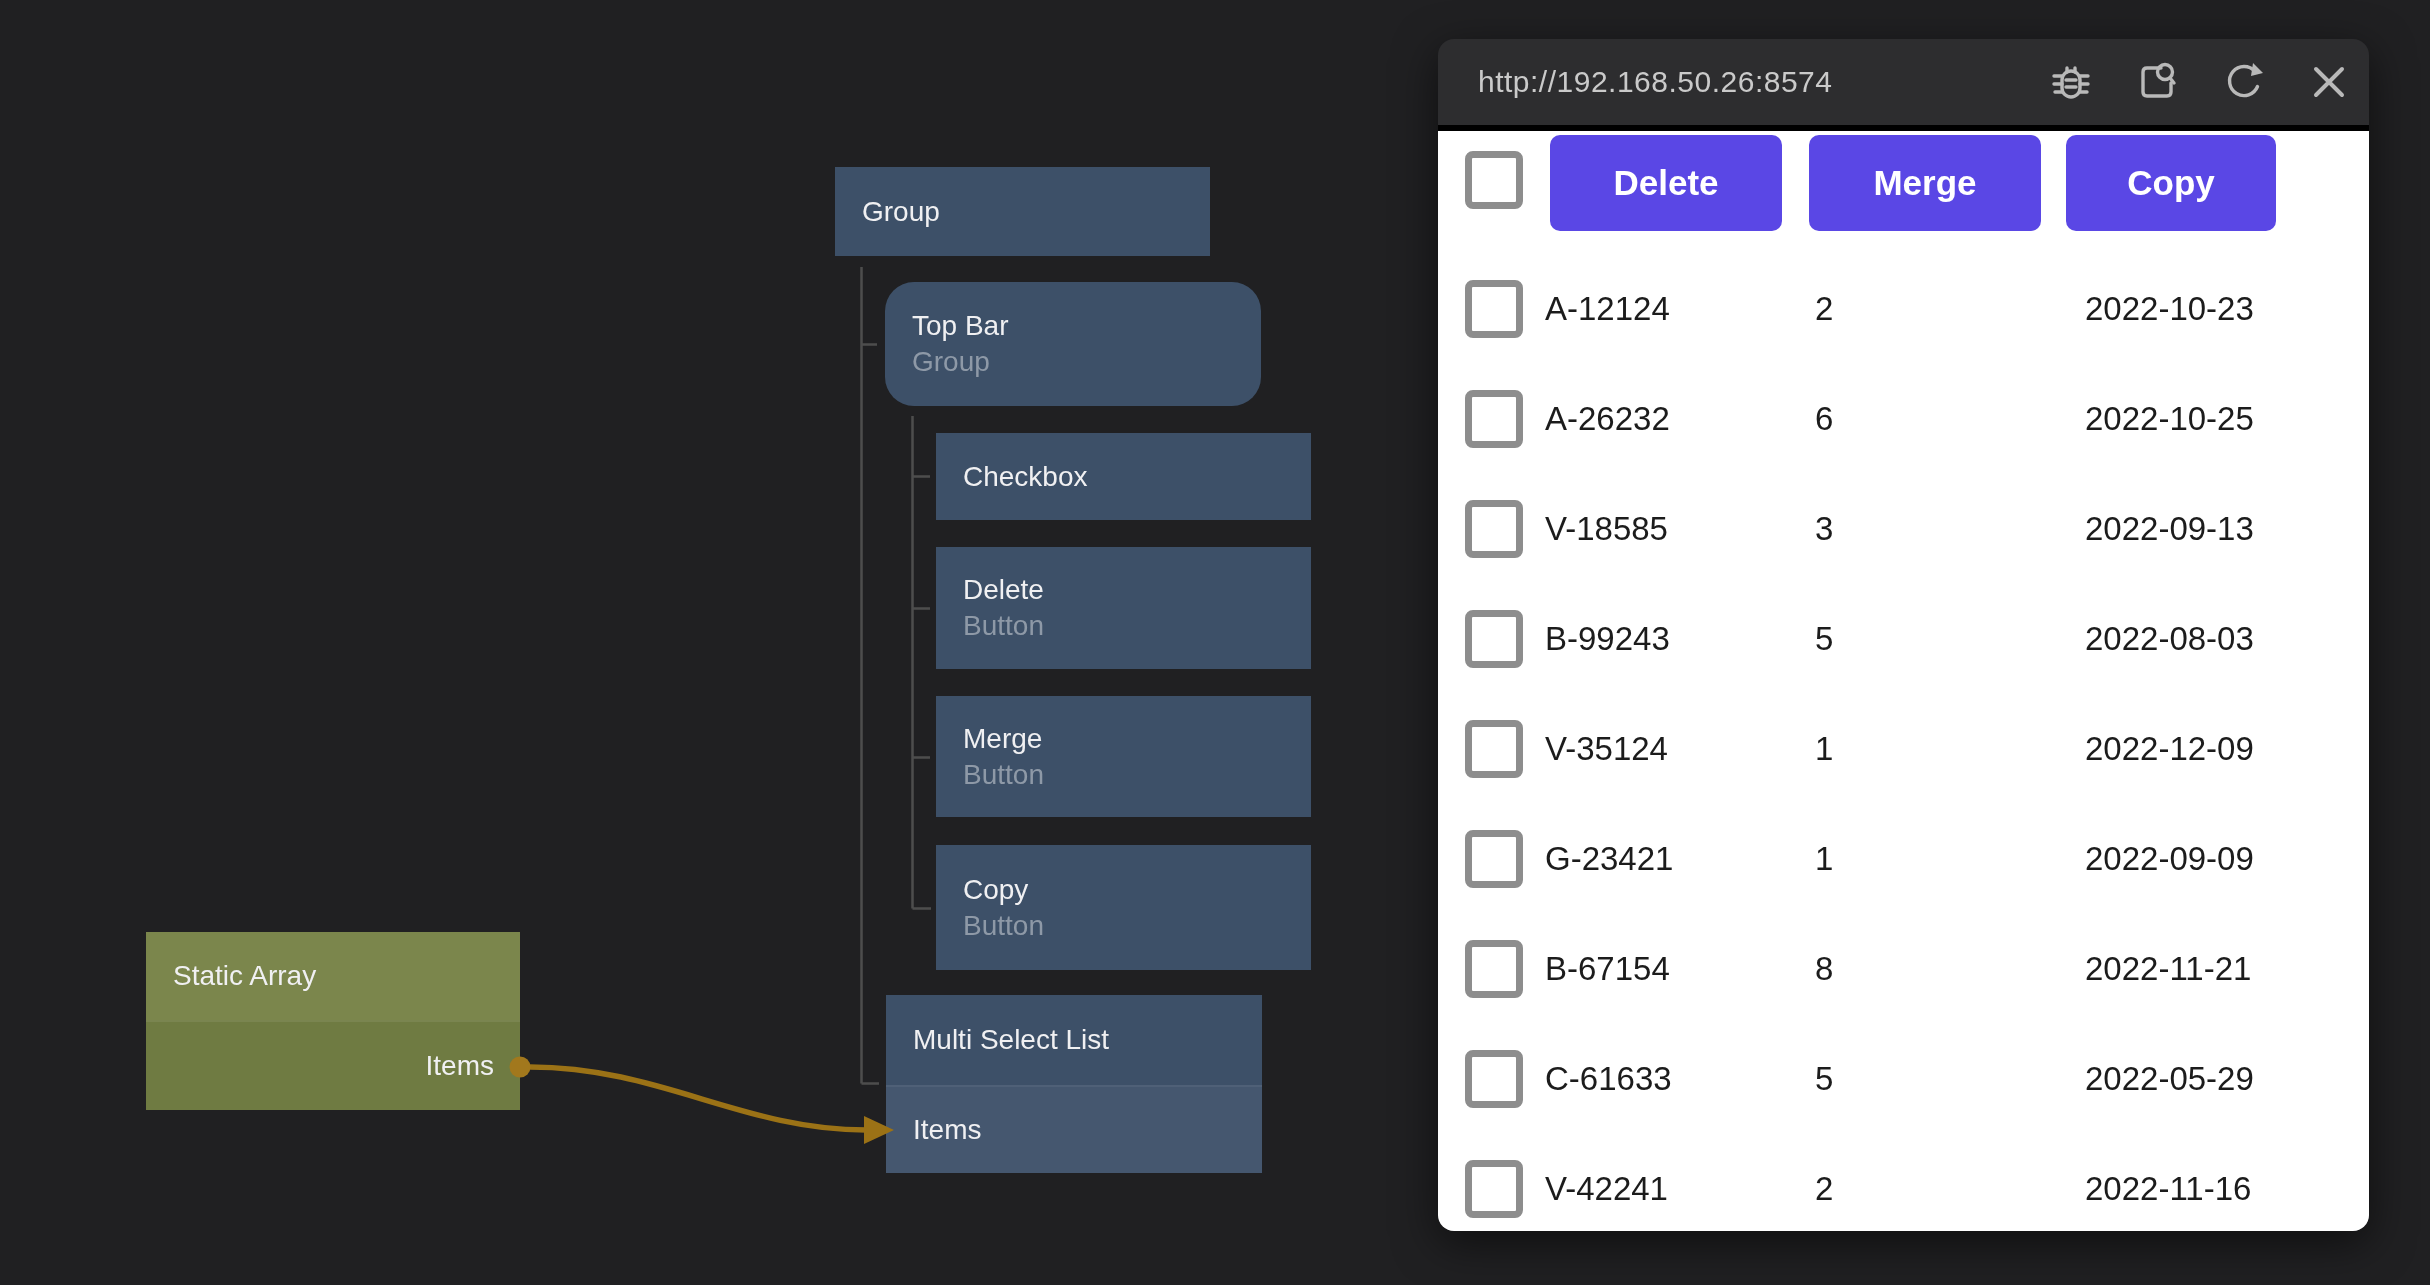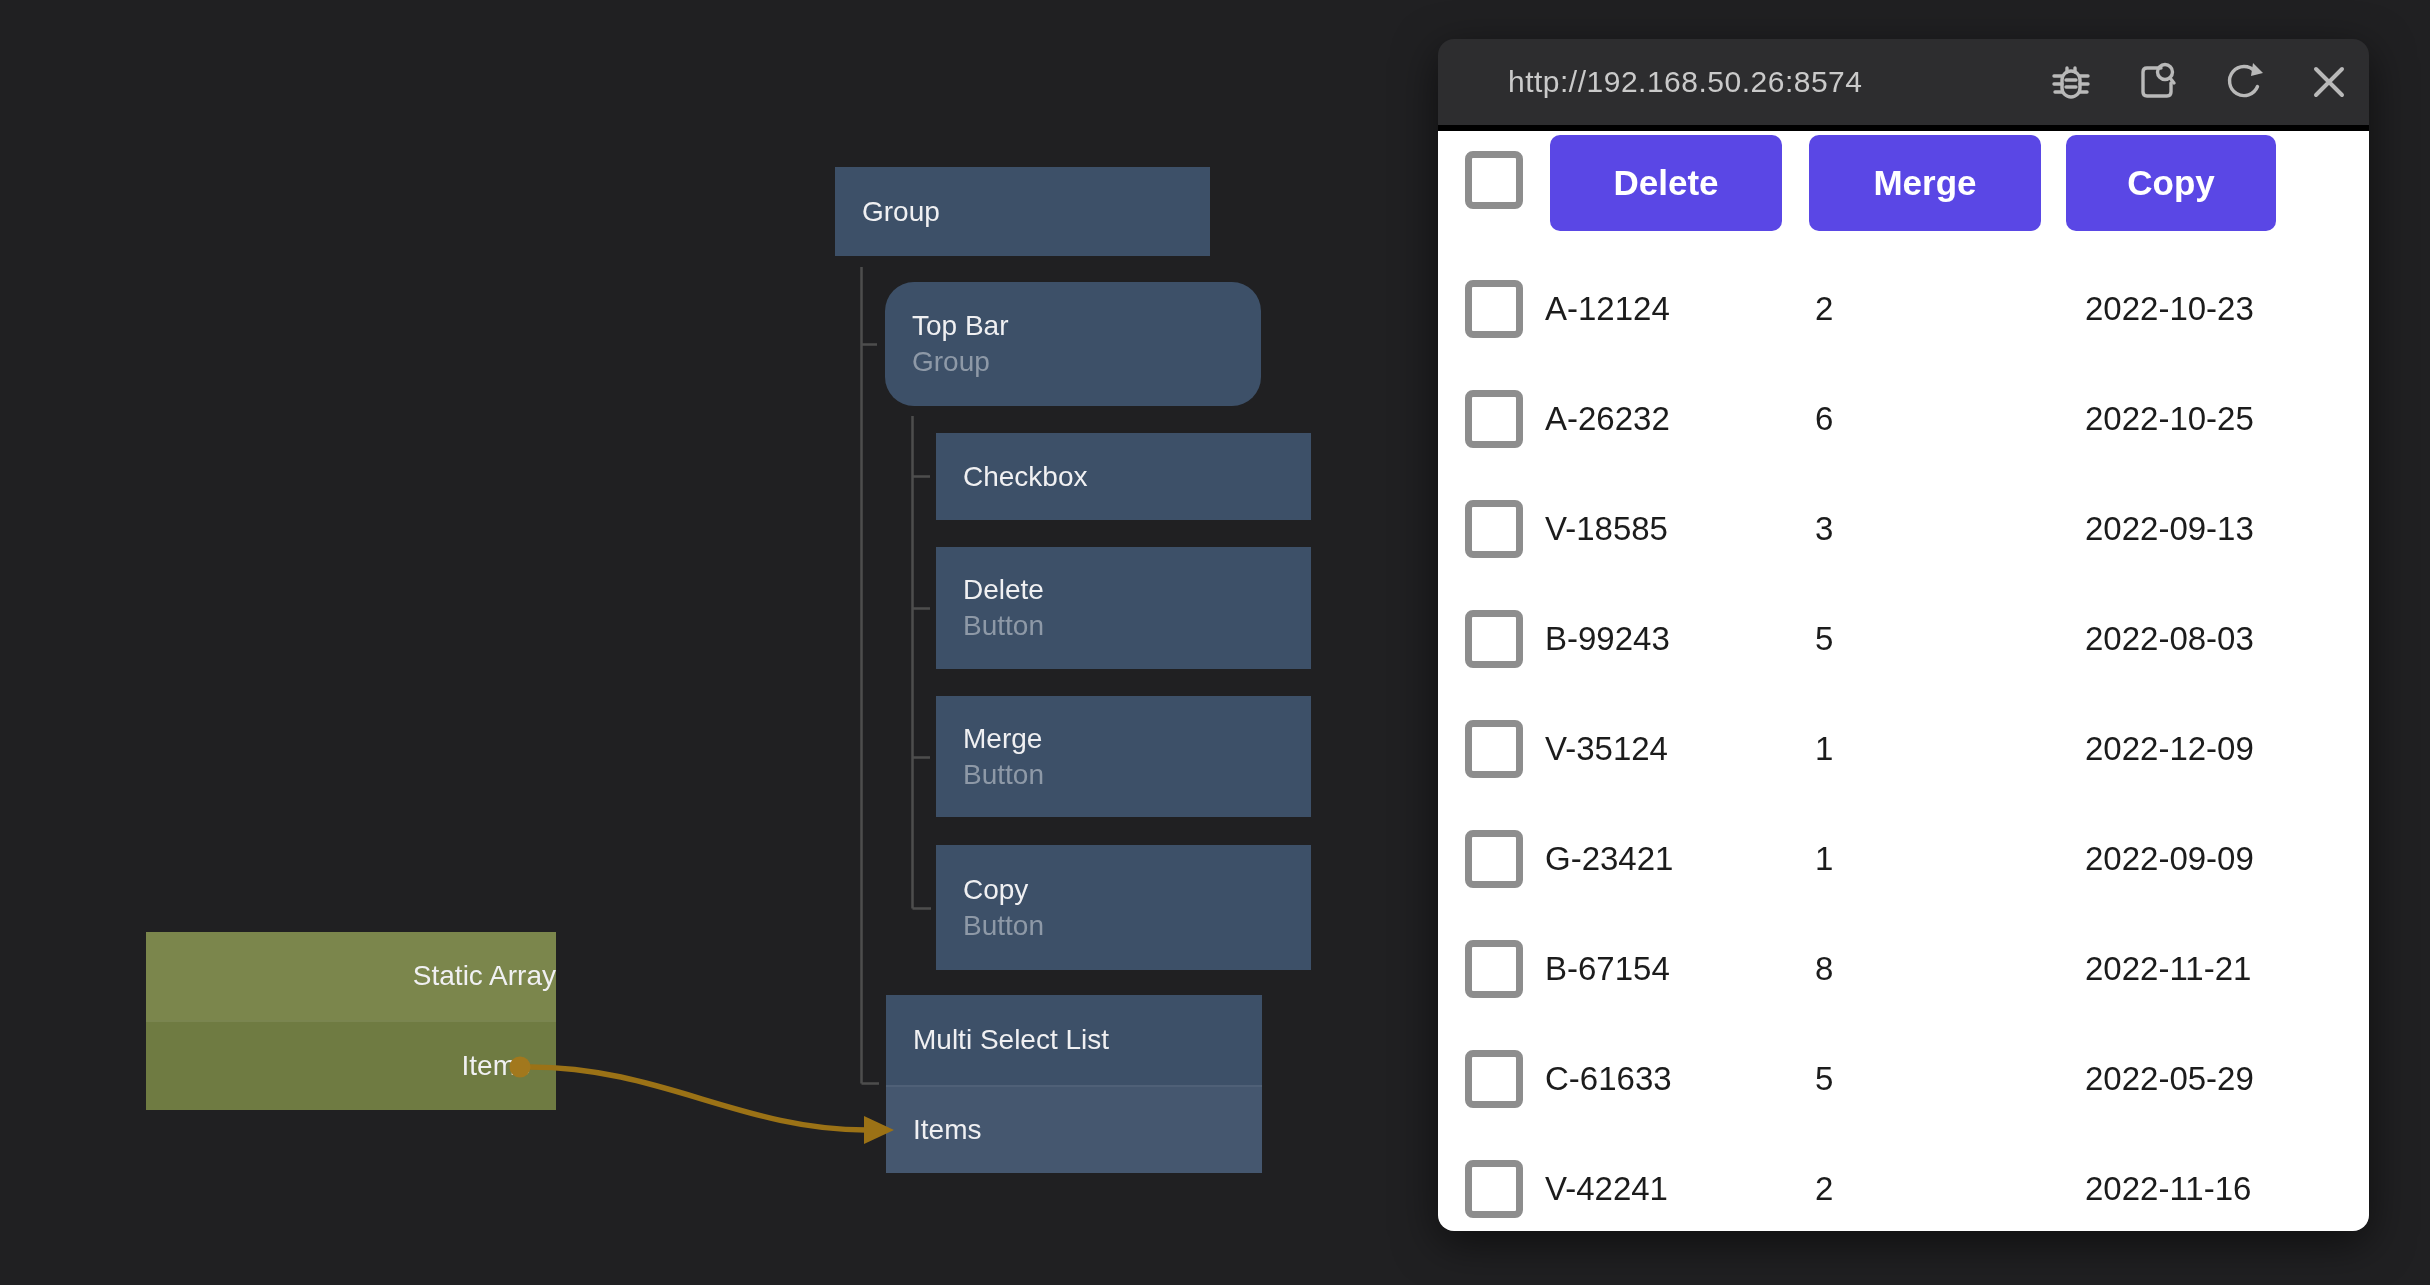--- a/index.html
+++ b/index.html
@@ -28,21 +28,21 @@
   .overlay{position:absolute;inset:0;pointer-events:none;}
   .tree{stroke:var(--tree-line);stroke-width:2.5;fill:none;}
   .wire{stroke:var(--wire);stroke-width:5.5;fill:none;}
   .arrowhead{fill:var(--wire);}
   .socket{fill:var(--socket);}
 
   
   .browser{position:absolute;left:1438px;top:39px;width:931px;height:1192px;
            border-radius:16px;background:var(--browser-bar);
            box-shadow:0 12px 44px rgba(0,0,0,.55);}
-  .bar{position:absolute;left:0;top:0;right:0;height:86px;display:flex;align-items:center;padding-left:30px;}
+  .bar{position:absolute;left:0;top:0;right:0;height:86px;display:flex;align-items:center;}
   .url{margin-left:40px;font-size:30px;color:var(--url-text);letter-spacing:.5px;flex:0 0 auto;}
   .icons{margin-left:auto;margin-right:18px;display:flex;gap:42px;}
   .icon-btn{width:44px;height:44px;display:flex;align-items:center;justify-content:center;cursor:pointer;}
   .icon-btn svg{stroke:var(--icon);fill:none;stroke-width:3.4;stroke-linecap:round;stroke-linejoin:round;}
   .icon-btn .fill{fill:var(--icon);stroke:none;}
   .separator{position:absolute;left:0;top:86px;right:0;height:6px;background:#000;}
   .content{position:absolute;left:0;top:92px;right:0;bottom:0;background:#fff;
            border-radius:0 0 16px 16px;overflow:hidden;}
   .cbx{width:58px;height:58px;background:#fff;border:7px solid var(--checkbox-border);
        border-radius:8px;flex:0 0 auto;cursor:pointer;}
@@ -98,21 +98,21 @@
 
   <div class="node node-sectioned" style="left:886px;top:995px;width:376px;height:178px;padding:0;">
     <div class="sect" style="height:90px;">
       <div class="t">Multi Select List</div>
     </div>
     <div class="sect msl-port" style="height:88px;">
       <div class="t">Items</div>
     </div>
   </div>
 
-  <div class="node node-sectioned olive" style="left:146px;top:932px;width:410px;height:178px;padding:0;background:none;text-align:right;">
+  <div class="node node-sectioned olive" style="left:146px;top:932px;width:374px;height:178px;padding:0;background:none;">
     <div class="sect title-sect" style="height:88px;">
       <div class="t">Static Array</div>
     </div>
     <div class="sect body-sect" style="height:90px;">
       <div class="t">Items</div>
     </div>
   </div>
 
   <svg class="overlay" width="2430" height="1285" viewBox="0 0 2430 1285">
 

